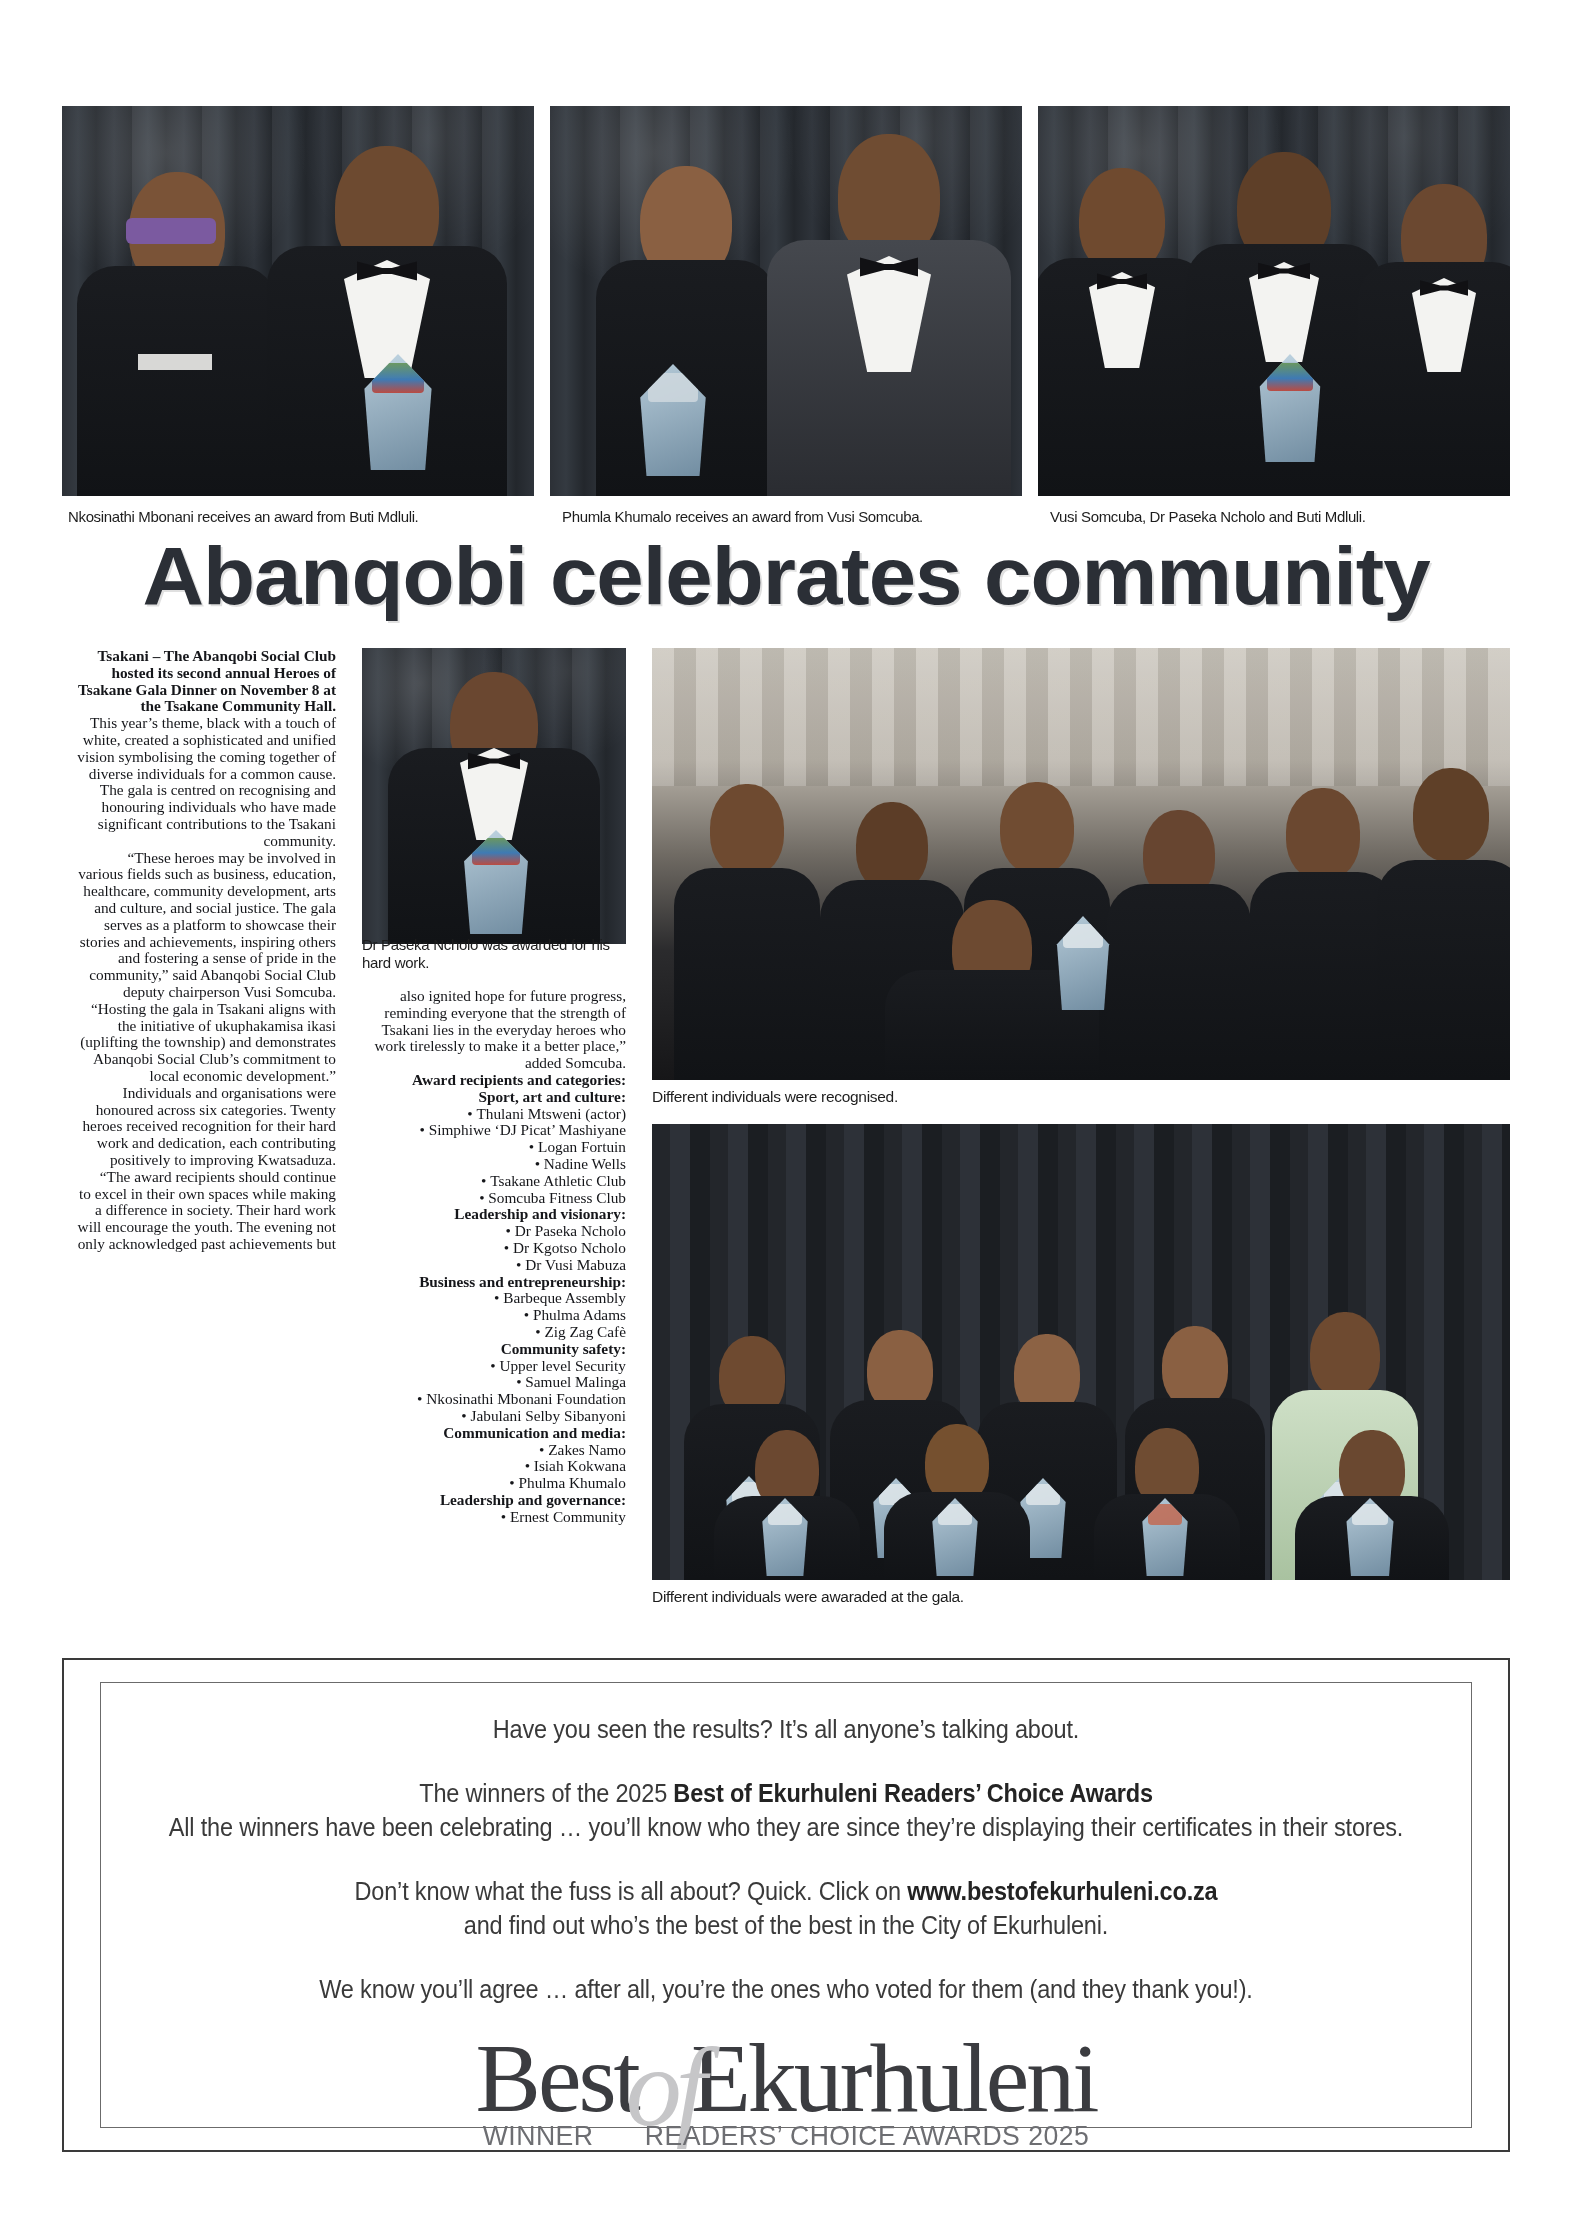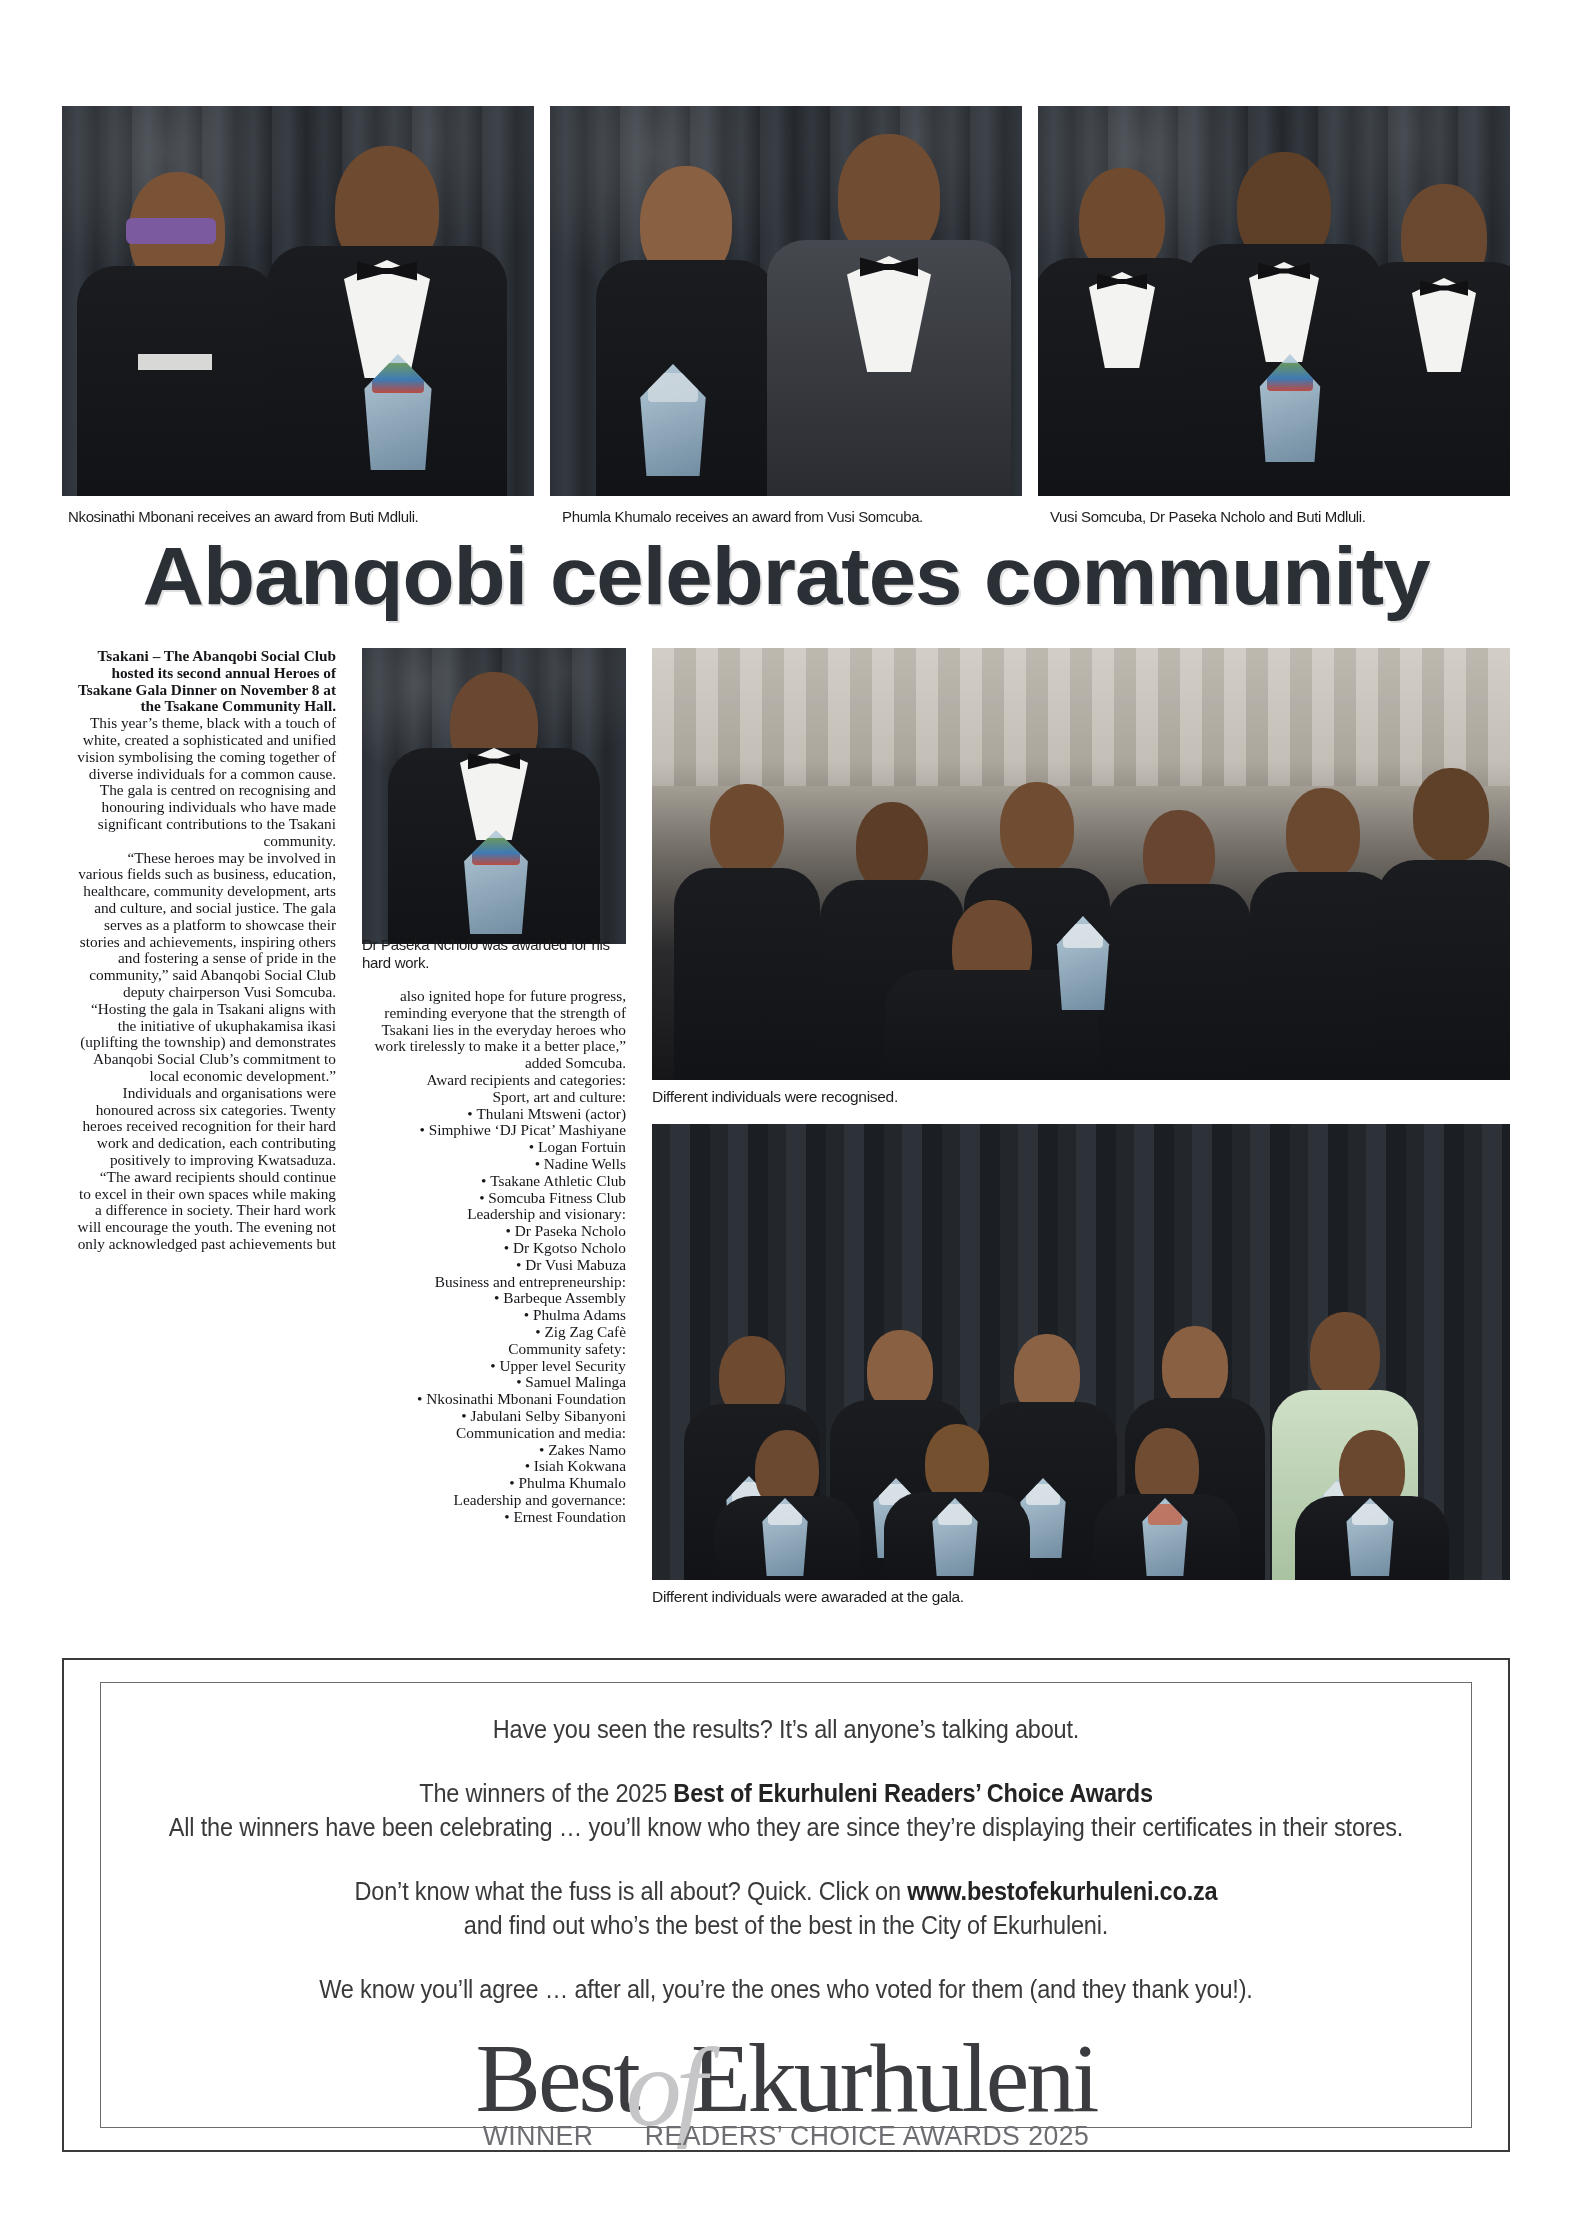--- a/index.html
+++ b/index.html
@@ -182,21 +182,21 @@
   }
   .col p { margin: 0; }
   .col p.indent { text-indent: 16px; }
   .col p.lead { font-weight: bold; text-indent: 0; }
 
   .col1 { left: 72px; top: 648px; width: 264px; }
   .col2 { left: 362px; top: 988px; width: 264px; }
 
   .awards { margin-top: 0px; }
   .awards .cat {
-    font-weight: normal;
+    font-weight: bold;
     text-indent: 16px;
   }
   .awards .cat.first { text-indent: 16px; }
   .awards .item { text-indent: 16px; }
 
   
   .inner-photo {
     position: absolute;
     left: 362px;
     top: 648px;
@@ -458,21 +458,21 @@
       <p class="item">•&nbsp;<span>Samuel Malinga</span></p>
       <p class="item">•&nbsp;<span>Nkosinathi Mbonani Foundation</span></p>
       <p class="item">•&nbsp;<span>Jabulani Selby Sibanyoni</span></p>
 
       <p class="cat">Communication and media:</p>
       <p class="item">•&nbsp;<span>Zakes Namo</span></p>
       <p class="item">•&nbsp;<span>Isiah Kokwana</span></p>
       <p class="item">•&nbsp;<span>Phulma Khumalo</span></p>
 
       <p class="cat">Leadership and governance:</p>
-      <p class="item">•&nbsp;<span>Ernest Foundation</span></p>
+      <p class="item">•&nbsp;<span>Ernest Community</span></p>
     </div>
   </div>
 
   <div class="rphoto r1">
     <div class="grp-bg"></div>
     <div class="fig" style="left:20px;width:150px;height:300px;">
       <div class="head" style="width:74px;height:92px;top:4px;background:#6e4a30;"></div>
       <div class="body" style="width:146px;height:212px;"></div>
     </div>
     <div class="fig" style="left:165px;width:150px;height:286px;">

